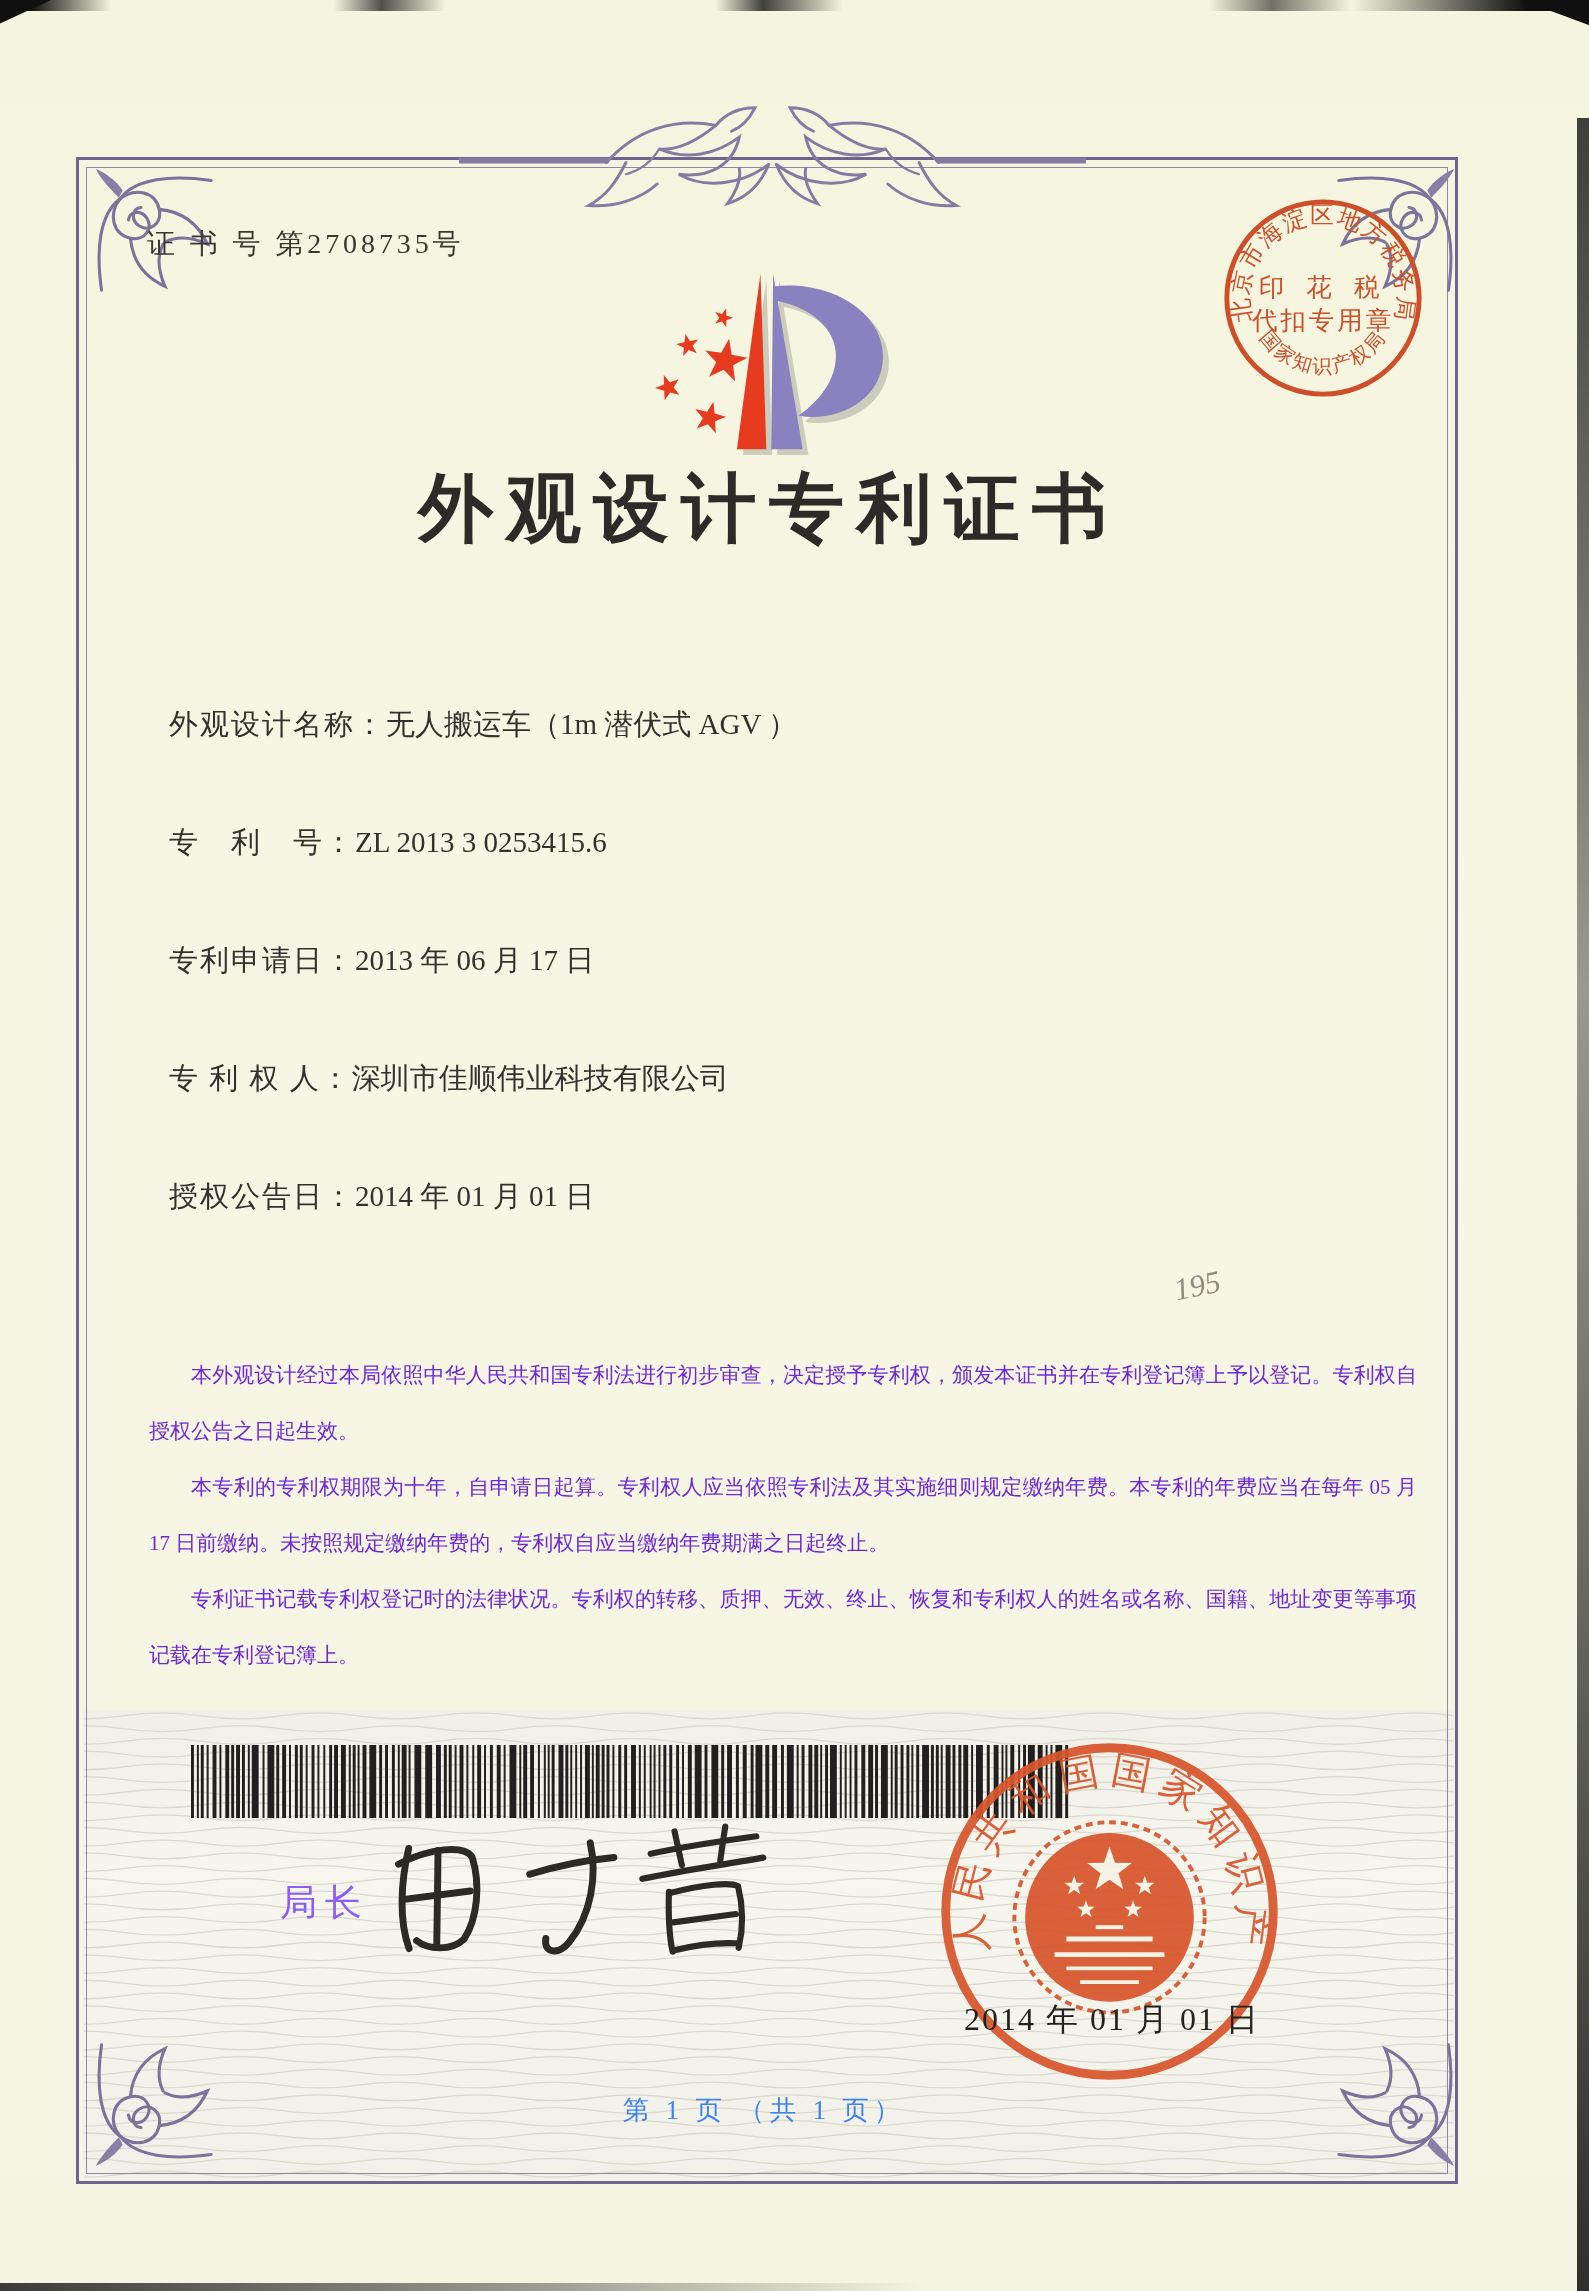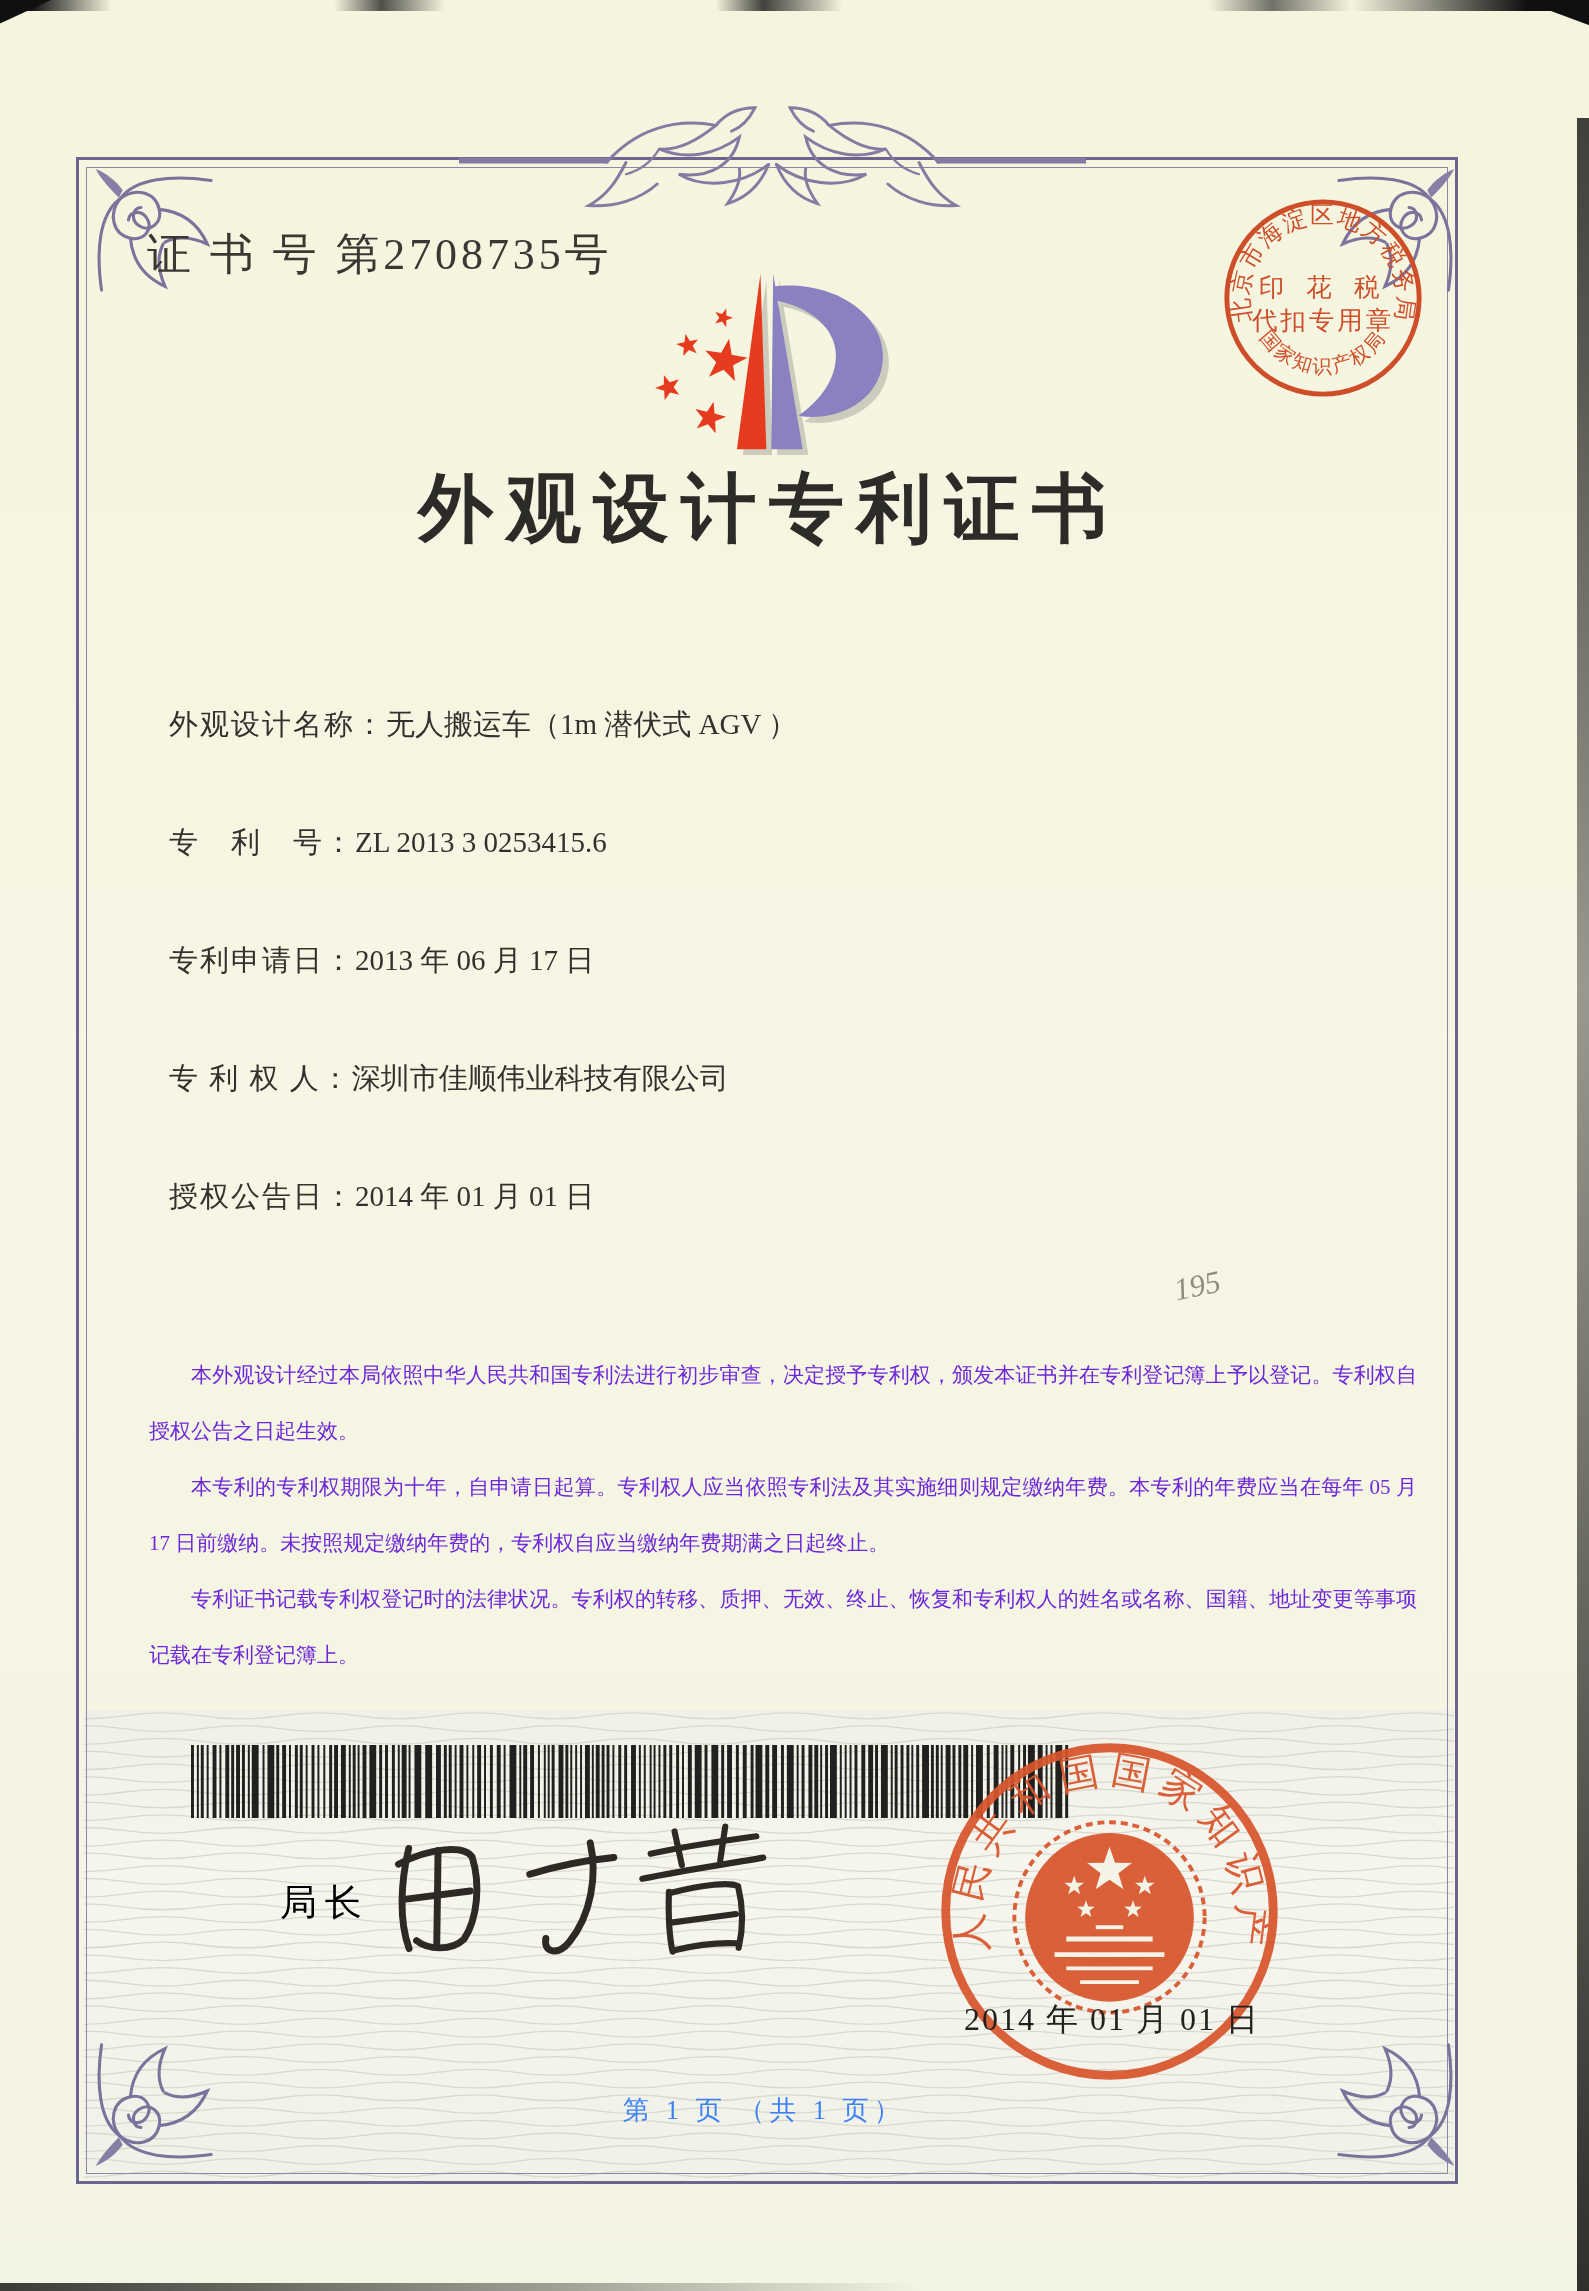--- a/index.html
+++ b/index.html
@@ -30,39 +30,39 @@
     border:3.9px solid #6d6590;}
   .frame-inner{position:absolute;left:6.9px;top:6.9px;right:6.9px;bottom:6.9px;
     border:1.6px solid #8d86a8;}
   .corner-orn{width:125px;height:125px;}
   .orn-tl{left:90px;top:169px;}
   .orn-tr{left:1335px;top:169px;transform:scaleX(-1);}
   .orn-bl{left:90px;top:2041px;transform:scaleY(-1);}
   .orn-br{left:1335px;top:2041px;transform:scale(-1,-1);}
   .top-orn{left:459px;top:100px;width:627px;height:127px;}
   
-  .cert-no{left:147px;top:225px;font-size:44px;letter-spacing:3.9px;color:#3a3833;}
+  .cert-no{left:147px;top:225px;font-size:28px;letter-spacing:3.9px;color:#3a3833;}
   .logo{left:635px;top:253px;width:296px;height:263px;}
   .title{left:83px;top:459px;width:1372px;text-align:center;
     font-size:75px;font-weight:700;letter-spacing:12.7px;color:#2c2b28;}
   
   .tax-stamp{left:1219px;top:194px;width:208px;height:208px;}
   
   .fields{left:169px;top:702px;width:1215px;font-size:29px;color:#33312d;}
   .field-row{height:118px;line-height:45px;white-space:nowrap;}
   .field-label{letter-spacing:2px;}
   
   .body-text{left:149px;top:1347px;width:1268px;font-size:21px;line-height:56px;
     text-align:justify;color:#6d28d9;}
   .body-text p{margin:0;text-indent:2em;}
   
   .barcode{left:191px;top:1745px;width:884px;height:73px;}
   .barcode svg{width:100%;height:100%;display:block;}
   
-  .signer-title{left:280px;top:1878px;font-size:37px;letter-spacing:7.8px;color:#000000;}
+  .signer-title{left:280px;top:1878px;font-size:37px;letter-spacing:7.8px;color:#8b5cf6;}
   .signature{left:349px;top:1802px;width:431px;height:196px;transform:rotate(-2deg);}
   .sr-only{position:absolute;width:1px;height:1px;overflow:hidden;clip-path:inset(50%);opacity:0;}
   
   .grant-seal{left:931px;top:1733px;width:357px;height:357px;opacity:.93;}
   .seal-date{left:964px;top:1998px;font-size:32px;letter-spacing:2px;color:#23211d;}
   
   .pencil{left:1174px;top:1268px;font-size:31px;color:#7e7a6c;
     transform:rotate(-12deg);font-style:italic;opacity:.85;}
   .footer{left:78px;top:2092px;width:1372px;text-align:center;
     font-size:26.5px;letter-spacing:4.9px;color:#3b82f6;}

